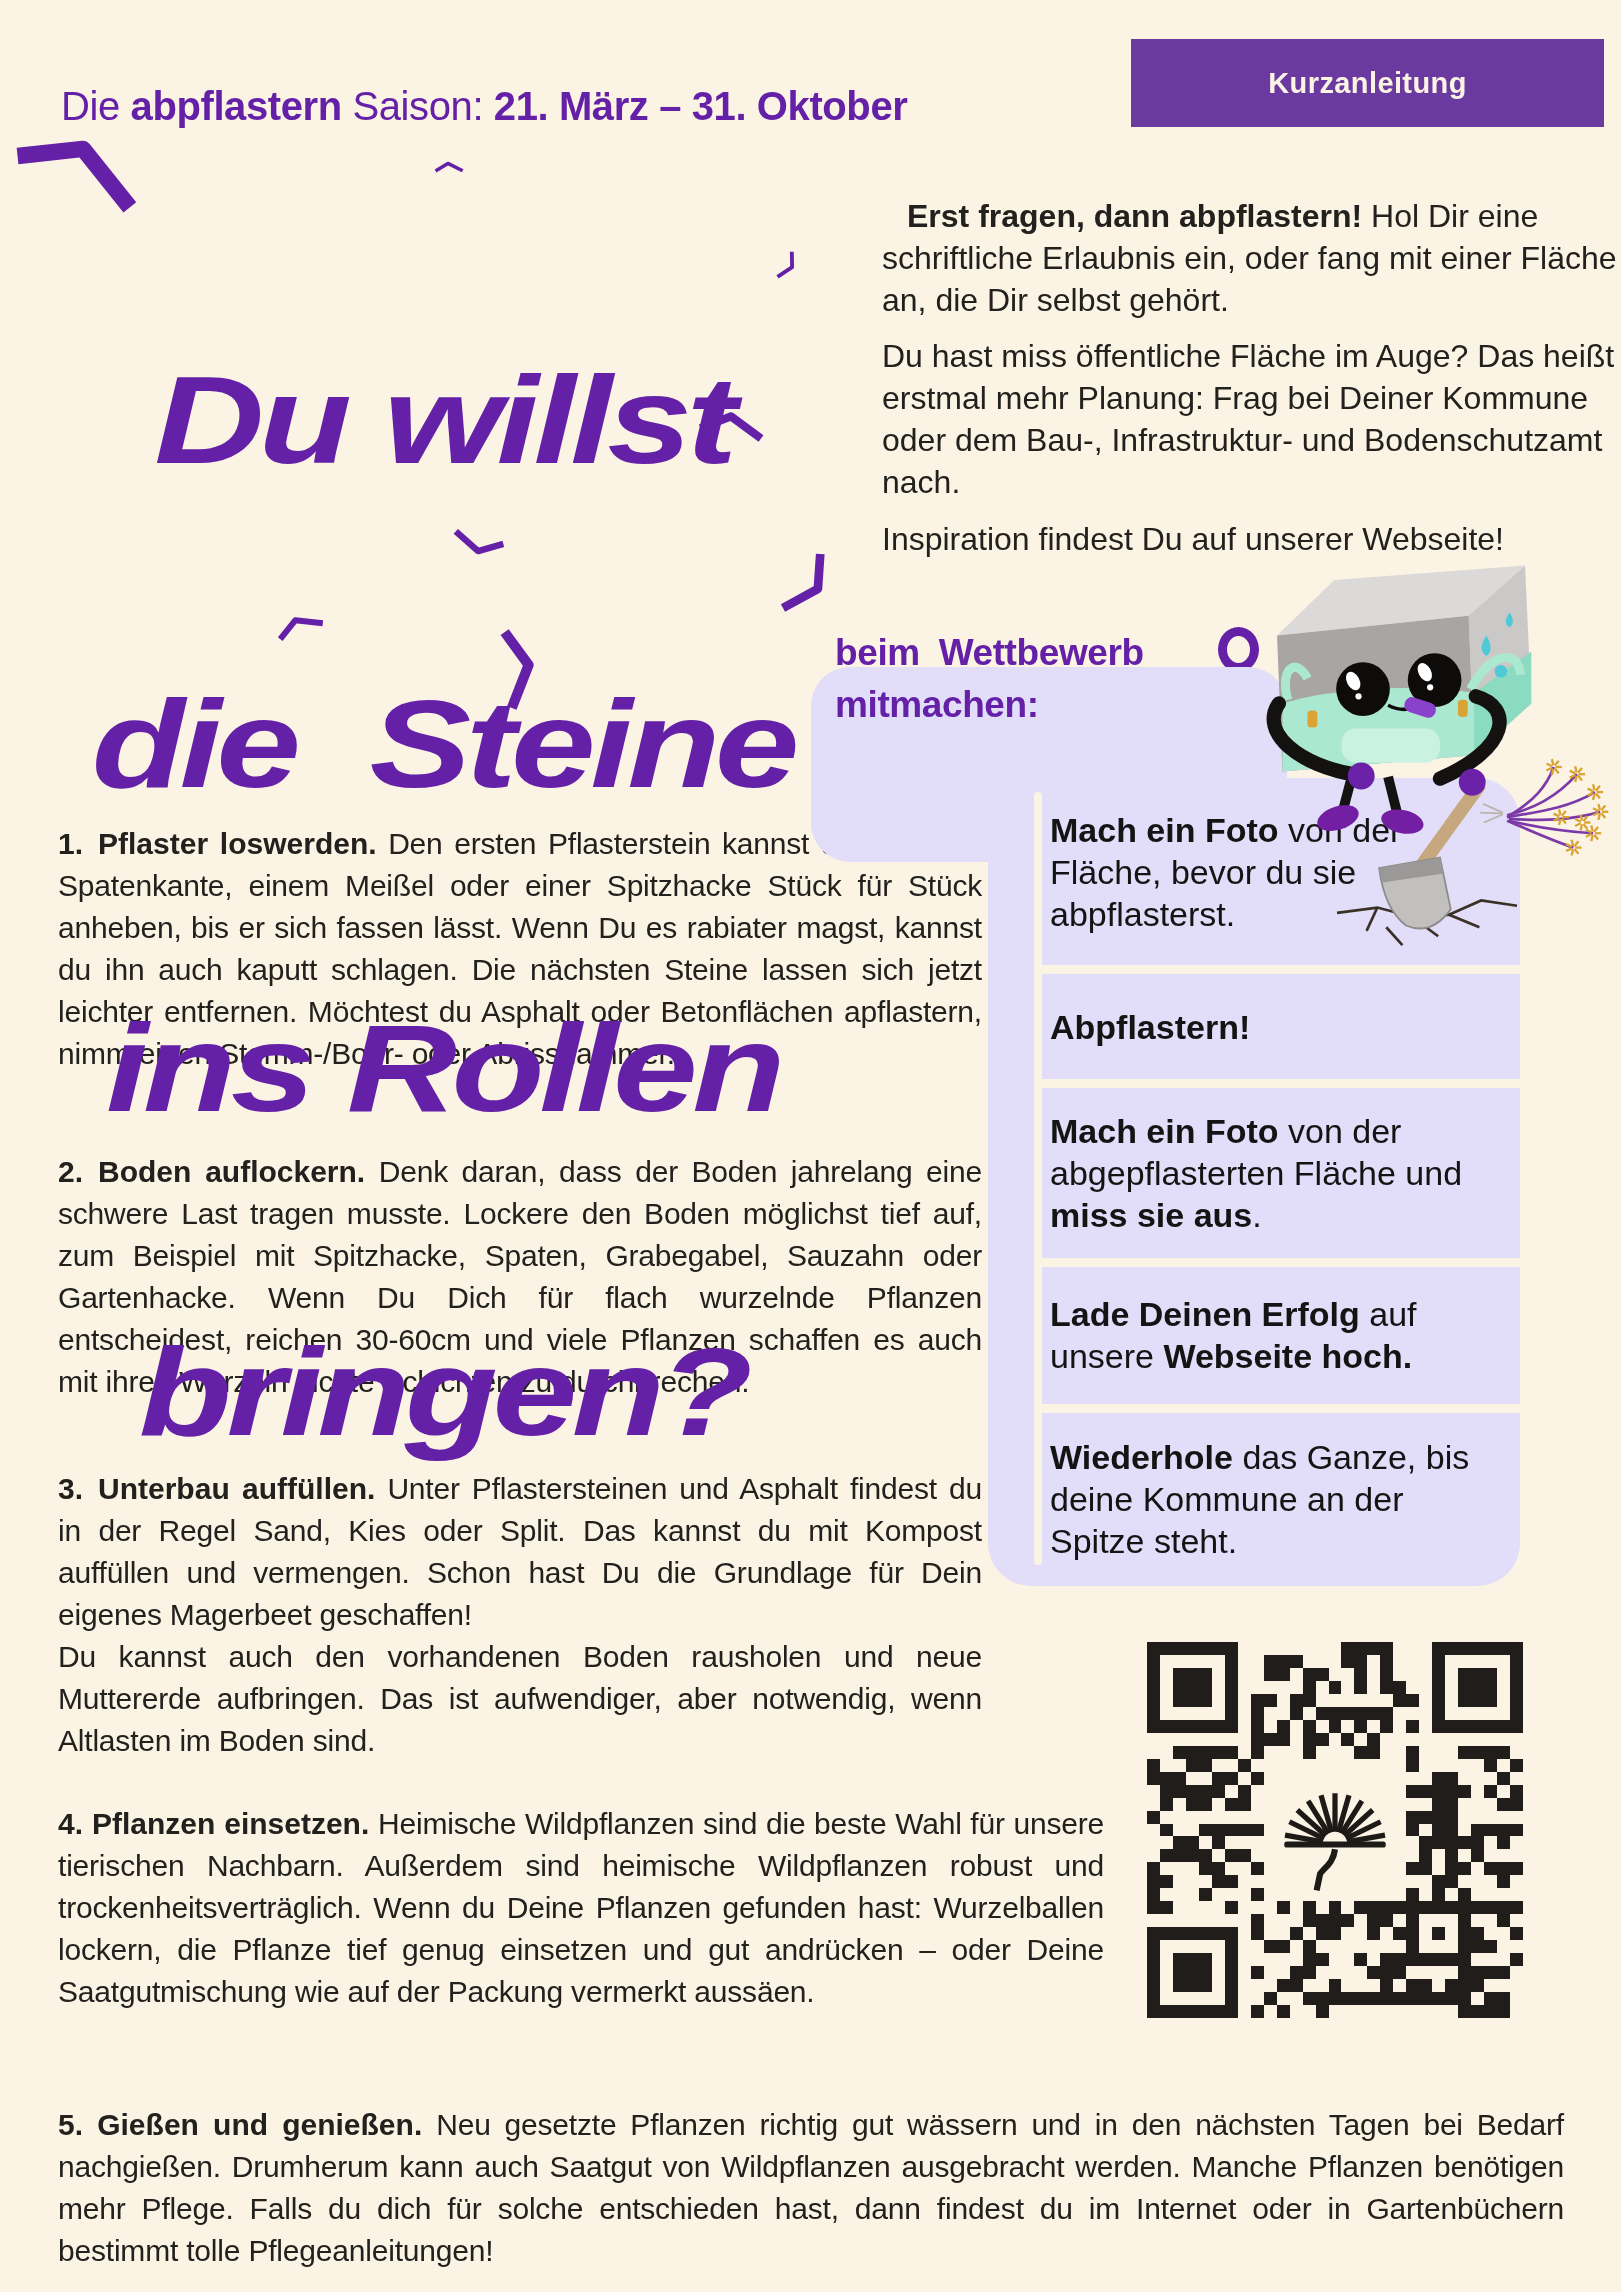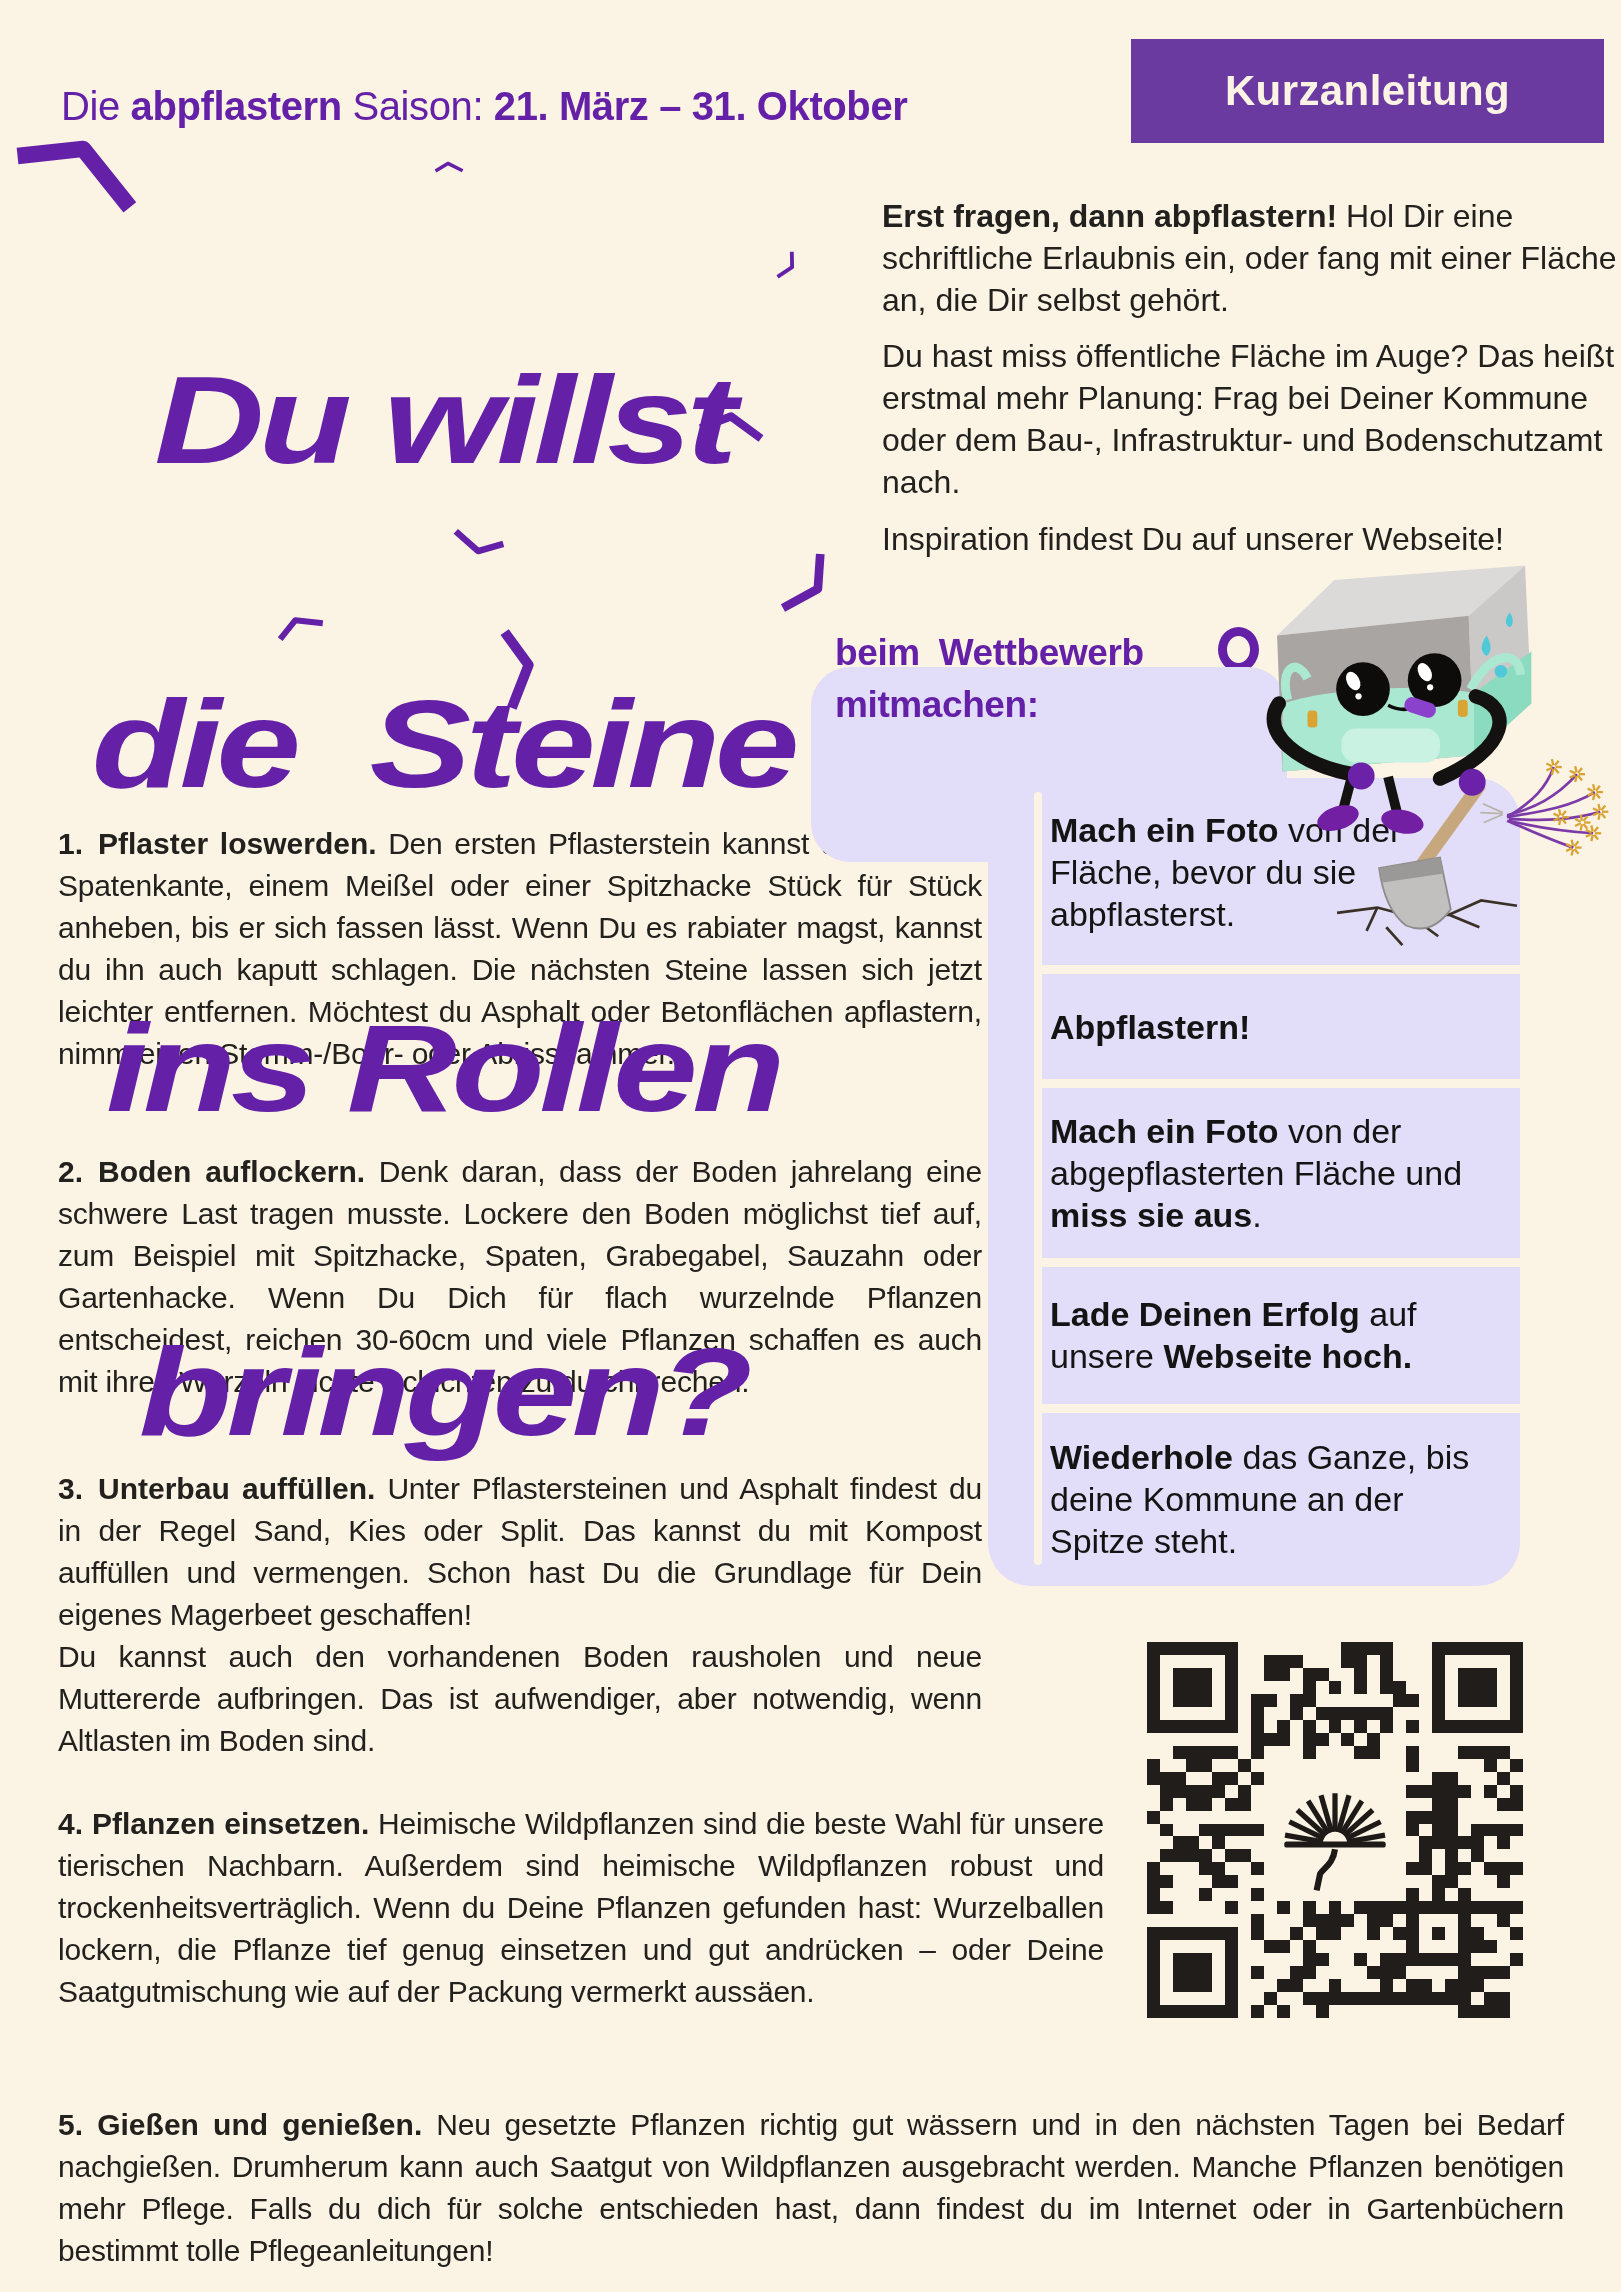--- a/index.html
+++ b/index.html
@@ -4,39 +4,39 @@
 <style>
   html,body{margin:0;padding:0;background:#e8e4da;}
   .page{
     position:relative; width:1621px; height:2293px; overflow:hidden;
     background:var(--cream); font-family:"Liberation Sans", sans-serif; color:var(--ink);
   }
   
   .topline{position:absolute; left:61px; top:36px; font-size:40px; color:var(--purple);
     letter-spacing:-0.4px; white-space:pre;margin-top:48px;}
   .topline .bold{font-weight:bold;}
-  .badge{position:absolute; left:1131px; top:39px; width:473px; height:104px;
+  .badge{position:absolute; left:1131px; top:39px; width:473px; height:88px;
     background:var(--badgebg); color:var(--cream); display:flex; align-items:center;
-    justify-content:center; font-weight:bold; font-size:42px; letter-spacing:0.4px;}
+    justify-content:center; font-weight:bold; font-size:29px; letter-spacing:0.4px;}
   
   .hero{position:absolute; left:40px; top:150px; width:806px; z-index:3;
     font-weight:bold; font-style:italic; color:var(--purple);
     font-size:125px; line-height:108px; letter-spacing:-4.5px; text-align:center;
     white-space:pre; transform:scaleX(1.22); transform-origin:50% 0;}
   
   .fan{position:absolute; color:var(--gold); z-index:1; overflow:visible;}
   .fan .stem{stroke:var(--purple); stroke-width:14; fill:none; stroke-linejoin:round;}
   .ringdeco{position:absolute; left:1218px; top:627px; width:23px; height:27px;
     border:9.9px solid var(--purple); border-radius:50%; z-index:1;}
   
   .intro{position:absolute; left:882px; top:195px; width:736px; font-size:32px;
     line-height:42px; color:var(--ink);}
   .intro p{margin:0 0 14.3px 0;}
   .intro p.gap{}
-  .intro .bold{font-weight:bold;}
+  .intro .bold{font-weight:bold;margin-left:25px;}
   
   .contest-box{position:absolute; left:811px; top:667px; width:476px; height:195px;
     background:var(--lavender); border-radius:39px; z-index:1;}
   .contest-text{position:absolute; left:835px; top:627px; z-index:2; color:var(--purple);
     font-weight:bold; font-size:37px; line-height:52px; letter-spacing:-0.4px; word-spacing:9px;}
   
   .step{position:absolute; left:58px; width:924px; font-size:30px; line-height:42px;
     text-align:justify; letter-spacing:-0.2px;}
   .step .h{font-weight:bold; letter-spacing:0;}
   .step .b2{display:block;}

